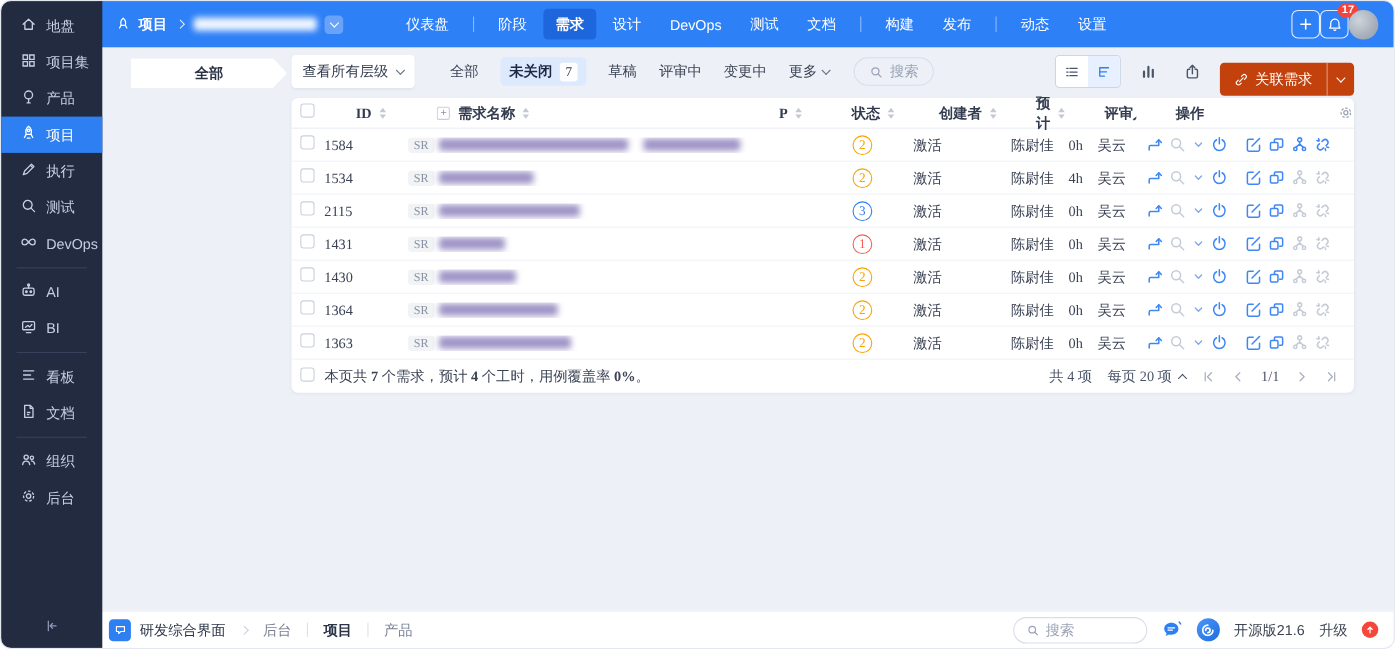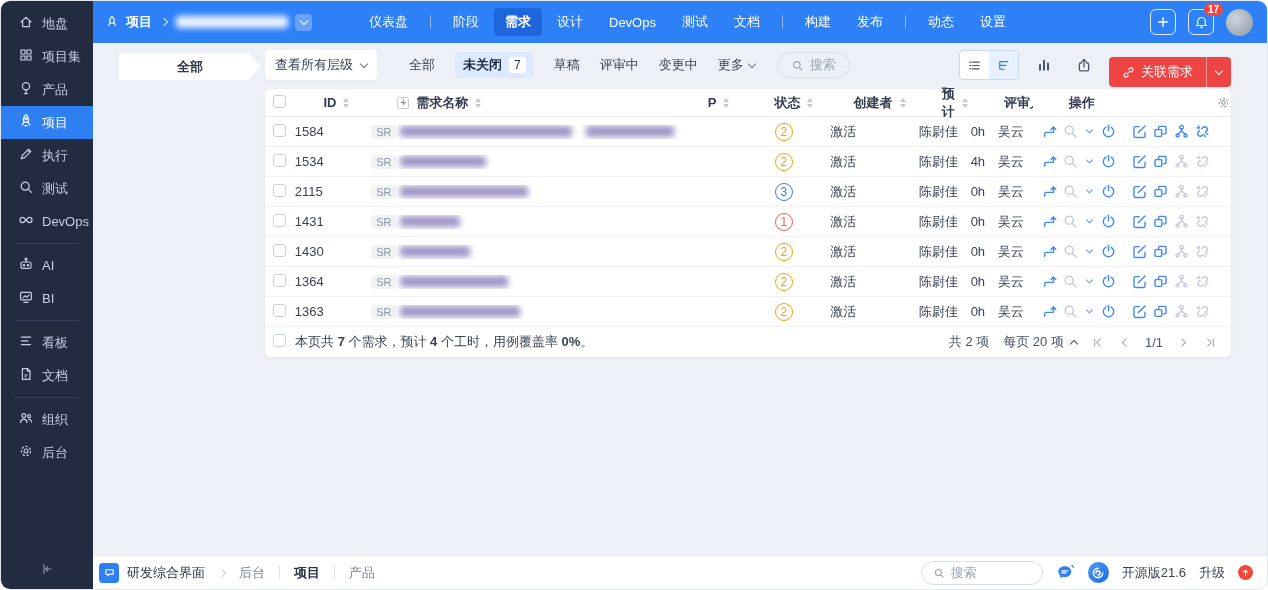--- a/index.html
+++ b/index.html
@@ -19,27 +19,27 @@
   .topbar { position:absolute; left:88px; top:0; right:0; height:42px; background:#2E80F7; display:flex; align-items:center; color:#fff; padding:0 14px 0 16px; z-index:4; }
   .crumb { display:flex; align-items:center; gap:7px; font-size:13px; }
   .crumb-label { font-weight:bold; }
   .crumb-sep { width:6px; height:6px; border-right:1.5px solid rgba(255,255,255,.85); border-bottom:1.5px solid rgba(255,255,255,.85); transform:rotate(-45deg); margin:0 2px; }
   .crumb-blur { width:112px; height:12px; background:rgba(255,255,255,.92); border-radius:3px; filter:blur(3px); }
   .crumb-chev { width:17px; height:17px; background:rgba(255,255,255,.28); border-radius:4px; display:flex; align-items:center; justify-content:center; cursor:pointer; }
   .top-menu { display:flex; align-items:center; gap:4px; margin-left:46px; font-size:13px; }
   .tm { padding:5px 11px; border-radius:4px; cursor:pointer; white-space:nowrap; }
   .tm.active { background:#1D66DC; font-weight:bold; }
   .tm-div { width:1px; height:14px; background:rgba(255,255,255,.45); margin:0 7px; }
-  .top-right { margin-left:auto; display:flex; align-items:center; gap:12px; }
+  .top-right { margin-left:auto; display:flex; align-items:center; }
   .tr-btn { width:26px; height:26px; border:1.5px solid rgba(255,255,255,.85); border-radius:6px; background:transparent; color:#fff; display:flex; align-items:center; justify-content:center; cursor:pointer; position:relative; }
   .badge { position:absolute; top:-7px; right:-10px; background:#F2453D; color:#fff; font-size:10px; line-height:13px; padding:0 4px; border-radius:7px; font-weight:bold; }
   .avatar { width:27px; height:27px; border-radius:50%; background:radial-gradient(circle at 35% 35%, #cdd4dc, #8e98a4); filter:blur(.7px); }
 
   
-  .content { position:absolute; left:88px; top:42px; right:0; bottom:34px; background:#EDF1F7; }
+  .content { position:absolute; left:88px; top:42px; right:0; bottom:34px; background:#EDF1F7;font-family:Liberation Serif, serif; }
 
   .scope-tab { position:absolute; left:30px; top:10px; width:142px; height:27px; background:#fff; display:flex; align-items:center; justify-content:center; font-size:13px; font-weight:bold; color:#2B3347; clip-path:polygon(0 0, calc(100% - 13px) 0, 100% 50%, calc(100% - 13px) 100%, 0 100%); cursor:pointer; }
 
   .toolbar { position:absolute; left:176px; right:36px; top:6px; height:32px; display:flex; align-items:center; justify-content:space-between; }
   .tb-left { display:flex; align-items:center; }
   .hier-dd { background:#fff; border-radius:4px; height:30px; padding:0 10px; display:flex; align-items:center; gap:8px; font-size:13px; color:#333C4F; cursor:pointer; box-shadow:0 1px 2px rgba(30,40,70,.05); }
   .tabs { display:flex; align-items:center; gap:20px; margin-left:32px; font-size:13px; color:#3A4254; }
   .ftab { cursor:pointer; display:flex; align-items:center; white-space:nowrap; }
   .ftab.active { background:#DDE9FD; border-radius:4px; padding:4px 8px; font-weight:bold; color:#1E2A44; }
   .cnt { background:#fff; border-radius:3px; padding:1px 5px; margin-left:7px; font-size:12px; font-weight:normal; color:#2B3347; }
@@ -47,21 +47,21 @@
   .search-pill { margin-left:22px; border:1px solid #D8DEE9; border-radius:14px; height:26px; padding:0 13px; display:flex; align-items:center; gap:6px; color:#9AA3B5; font-size:13px; cursor:pointer; }
   .tb-right { display:flex; align-items:center; gap:10px; }
   .view-toggle { display:flex; border:1px solid #CBD6E8; border-radius:4px; overflow:hidden; background:#fff; }
   .vt { width:29px; height:28px; display:flex; align-items:center; justify-content:center; color:#4A5668; cursor:pointer; }
   .vt.active { background:#E6F0FF; color:#2E7FF2; }
   .tb-icon { width:26px; height:26px; display:flex; align-items:center; justify-content:center; color:#4A5668; cursor:pointer; margin:0 2px; }
   .btn { display:flex; align-items:stretch; border-radius:4px; overflow:hidden; color:#fff; font-size:13px; cursor:pointer; height:30px; }
   .btn-main { display:flex; align-items:center; gap:6px; padding:0 13px; }
   .btn-chev { width:25px; display:flex; align-items:center; justify-content:center; border-left:1px solid rgba(255,255,255,.45); }
   .btn.light { background:#55A1F8; }
-  .btn.strong { background:#ef4444;margin-top:14px; }
+  .btn.strong { background:#c2410c;margin-top:14px; }
 
   .left-card { position:absolute; left:30px; top:46px; width:140px; height:122px; background:#fff; border-radius:6px; box-shadow:0 1px 3px rgba(30,40,70,.06); padding:12px 14px; }
   .panel-btn { display:block; width:100%; height:28px; background:#E7F0FE; color:#3E8BF7; border:none; border-radius:4px; font-size:13px; margin-bottom:12px; cursor:pointer; font-family:inherit; }
   .panel-collapse { position:absolute; right:12px; bottom:8px; color:#8E99B3; cursor:pointer; }
 
   
   .table-card { position:absolute; left:176px; right:36px; top:46px; background:#fff; border-radius:6px; box-shadow:0 1px 3px rgba(30,40,70,.06); }
   .trow, .thead, .tfoot { display:flex; align-items:center; padding-left:8px; }
   .thead { height:28px; border-bottom:1px solid #E9EDF3; font-size:13px; font-weight:bold; color:#333C4F;gap:36px; }
   .trow { height:30px; border-bottom:1px solid #F1F3F7; font-size:13px; color:#3A4254; }
@@ -911,21 +911,21 @@
     <span class="c-gear"></span>
   </div>
 </div>
 
       <div class="tfoot">
         <span class="c-cb"><span class="cbx"></span></span>
         <span class="sum">
           <span>本页共 </span><b>7</b><span> 个需求，预计 </span><b>4</b><span> 个工时，用例覆盖率 </span><b>0%</b><span>。</span>
         </span>
         <div class="pagi">
-          <span>共 2 项</span>
+          <span>共 4 项</span>
           <span class="pp">
             <span>每页 20 项</span>
             <i class="chev up"></i>
           </span>
           <span class="pg-btn">
               <svg width="13" height="13" viewBox="0 0 16 16" fill="none" stroke="currentColor" stroke-width="1.4" stroke-linecap="round" stroke-linejoin="round">
                 <path d="M4.5 3.5v9M11.5 3.5L7 8l4.5 4.5"></path>
               </svg>
             </span>
           <span class="pg-btn">

